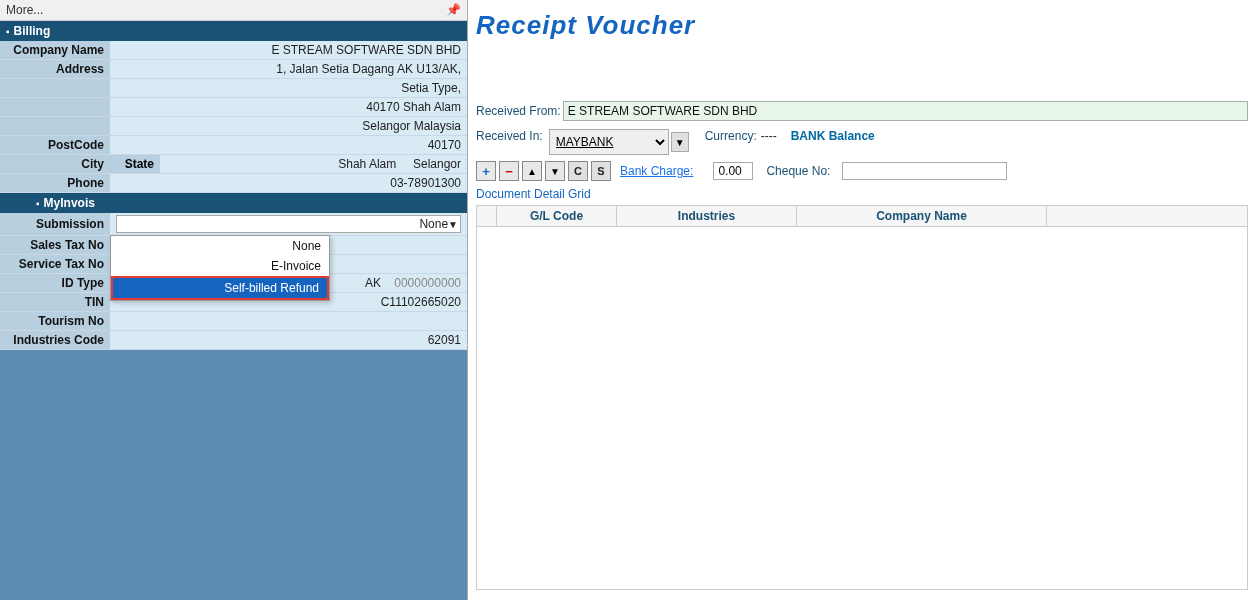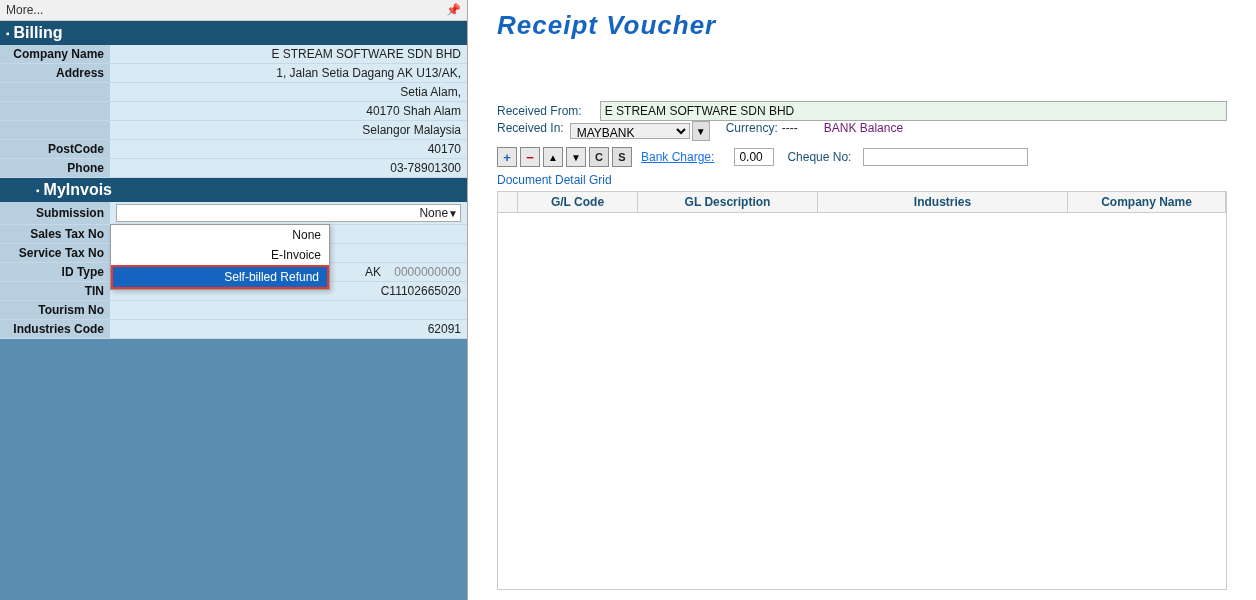--- a/index.html
+++ b/index.html
@@ -33,21 +33,21 @@
       border-bottom: 1px solid #ccc;
       font-size: 12px;
       color: #333;
     }
 
     .section-header {
       background: #1a5276;
       color: #fff;
       font-weight: bold;
       padding: 3px 6px;
-      font-size: 16px;
+      font-size: 12px;
       display: flex;
       align-items: center;
       gap: 4px;
     }
 
     .section-header::before {
       content: '▪';
       font-size: 10px;
     }
 
@@ -103,38 +103,39 @@
       color: #fff;
       border: 2px solid #e53935;
     }
 
     
     .right-panel {
       flex: 1;
       background: #fff;
       display: flex;
       flex-direction: column;
-      padding: 10px 29px;
+      padding: 10px 8px;
       overflow: hidden;
     }
 
     .receipt-title {
       font-family: 'Arial Black', Arial, sans-serif;
       font-size: 26px;
       font-weight: bold;
       font-style: italic;
       color: #1565c0;
       margin-bottom: 60px;
       letter-spacing: 1px;
     }
 
     .received-from-row {
       display: flex;
       align-items: center;
-      gap: 18px;
+      margin-bottom: 8px;
+      gap: 2px;
     }
 
     .field-label {
       color: #1a5276;
       font-size: 12px;
       white-space: nowrap;
       font-weight: normal;
     }
 
     .received-from-input {
@@ -159,21 +160,21 @@
       display: flex;
       align-items: center;
       gap: 2px;
     }
 
     .received-in-select {
       border: 1px solid #aaa;
       padding: 1px 2px;
       font-size: 12px;
       min-width: 120px;
-      height: 16px;
+      height: 26px;
       text-decoration: underline;
     }
 
     .dropdown-arrow-btn {
       border: 1px solid #aaa;
       background: #e0e0e0;
       width: 18px;
       height: 20px;
       display: flex;
       align-items: center;
@@ -183,23 +184,24 @@
     }
 
     .currency-group {
       display: flex;
       align-items: center;
       gap: 4px;
       margin-left: 10px;
     }
 
     .bank-balance-label {
-      margin-left: 20px;
-      color: #701a75;
-      font-size: 12px;
+      margin-left: 8px;
+      color: #0369a1;
+      font-size: 12px;
+      font-weight: bold;
     }
 
     .toolbar-row {
       display: flex;
       align-items: center;
       gap: 3px;
       margin-bottom: 6px;
     }
 
     .toolbar-btn {
@@ -313,33 +315,41 @@
           <tr>
         <td>Company Name</td>
         <td colspan="2" class="value-cell">E STREAM SOFTWARE SDN BHD</td>
       </tr>
       <tr>
         <td>Address</td>
         <td colspan="2" class="value-cell">1, Jalan Setia Dagang AK U13/AK,</td>
       </tr>
       <tr>
         <td></td>
-        <td colspan="2" class="value-cell">Setia Alam,</td>
+        <td colspan="2" class="value-cell">Setia Type,</td>
       </tr>
       <tr>
         <td></td>
         <td colspan="2" class="value-cell">40170 Shah Alam</td>
       </tr>
       <tr>
         <td></td>
         <td colspan="2" class="value-cell">Selangor Malaysia</td>
       </tr>
       <tr>
         <td>PostCode</td>
         <td colspan="2" class="value-cell">40170</td>
+      </tr>
+      <tr>
+        <td style="width:60px;">City</td>
+        <td style="width:50px; background:#b8cfe0; font-weight:bold;">State</td>
+        <td class="value-cell">
+          <span>Shah Alam</span>&nbsp;&nbsp;&nbsp;&nbsp;
+          <span>Selangor</span>
+        </td>
       </tr>
       <tr>
         <td>Phone</td>
         <td colspan="2" class="value-cell">03-78901300</td>
       </tr>
     </tbody>
       </table>
 
     <div class="section-header myinvois-section">
       <span>MyInvois</span>
@@ -434,20 +444,19 @@
         <input type="text" class="cheque-no-input" style="">
       </div>
     </div>
 
     <div class="doc-detail-label">Document Detail Grid</div>
 
     <div class="grid-container">
       <div class="grid-header">
         <div class="grid-header-cell"></div>
         <div class="grid-header-cell">G/L Code</div>
-        <div class="grid-header-cell">GL Description</div>
         <div class="grid-header-cell">Industries</div>
         <div class="grid-header-cell">Company Name</div>
       </div>
       <div class="grid-body"></div>
     </div>
   </div>
 </div>
 
 </body></html>

